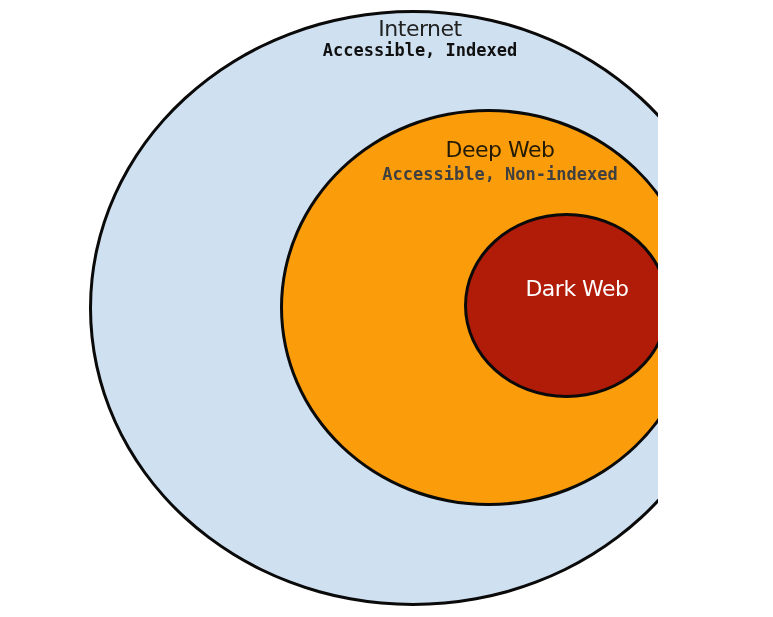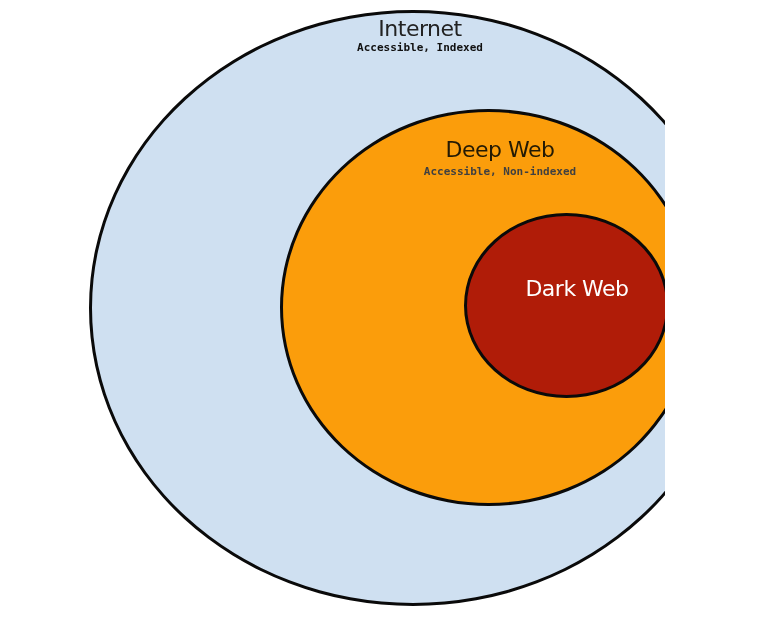--- a/index.html
+++ b/index.html
@@ -7,21 +7,20 @@
     padding: 0;
     background: #ffffff;
   }
   .canvas {
     position: relative;
     width: 658px;
     height: 617px;
     background: #ffffff;
     overflow: hidden;
     font-family: "DejaVu Sans", "Liberation Sans", sans-serif;
-    padding-left: 7px;
   }
   .circle {
     position: absolute;
     border: 3px solid #0a0a0a;
     border-radius: 50%;
     box-sizing: border-box;
   }
   .circle-internet {
     left: 89px;
     top: 10px;
@@ -47,21 +46,21 @@
     line-height: 1;
     text-align: center;
   }
   .label-title {
     font-size: 22px;
     font-weight: 500;
     letter-spacing: -0.5px;
   }
   .label-subtitle {
     font-family: "DejaVu Sans Mono", "Liberation Mono", monospace;
-    font-size: 11px;
+    font-size: 17px;
     font-weight: bold;
   }
   .pos-internet-title   { left: 420px; top: 18px;  }
   .pos-internet-sub     { left: 420px; top: 42px;  }
   .pos-deep-web-title   { left: 500px; top: 139px; }
   .pos-deep-web-sub     { left: 500px; top: 166px; }
   .pos-dark-web-title   { left: 577px; top: 238px; }
   .pos-dark-web-sub     { left: 571px; top: 265px; }
 </style>
 </head>

